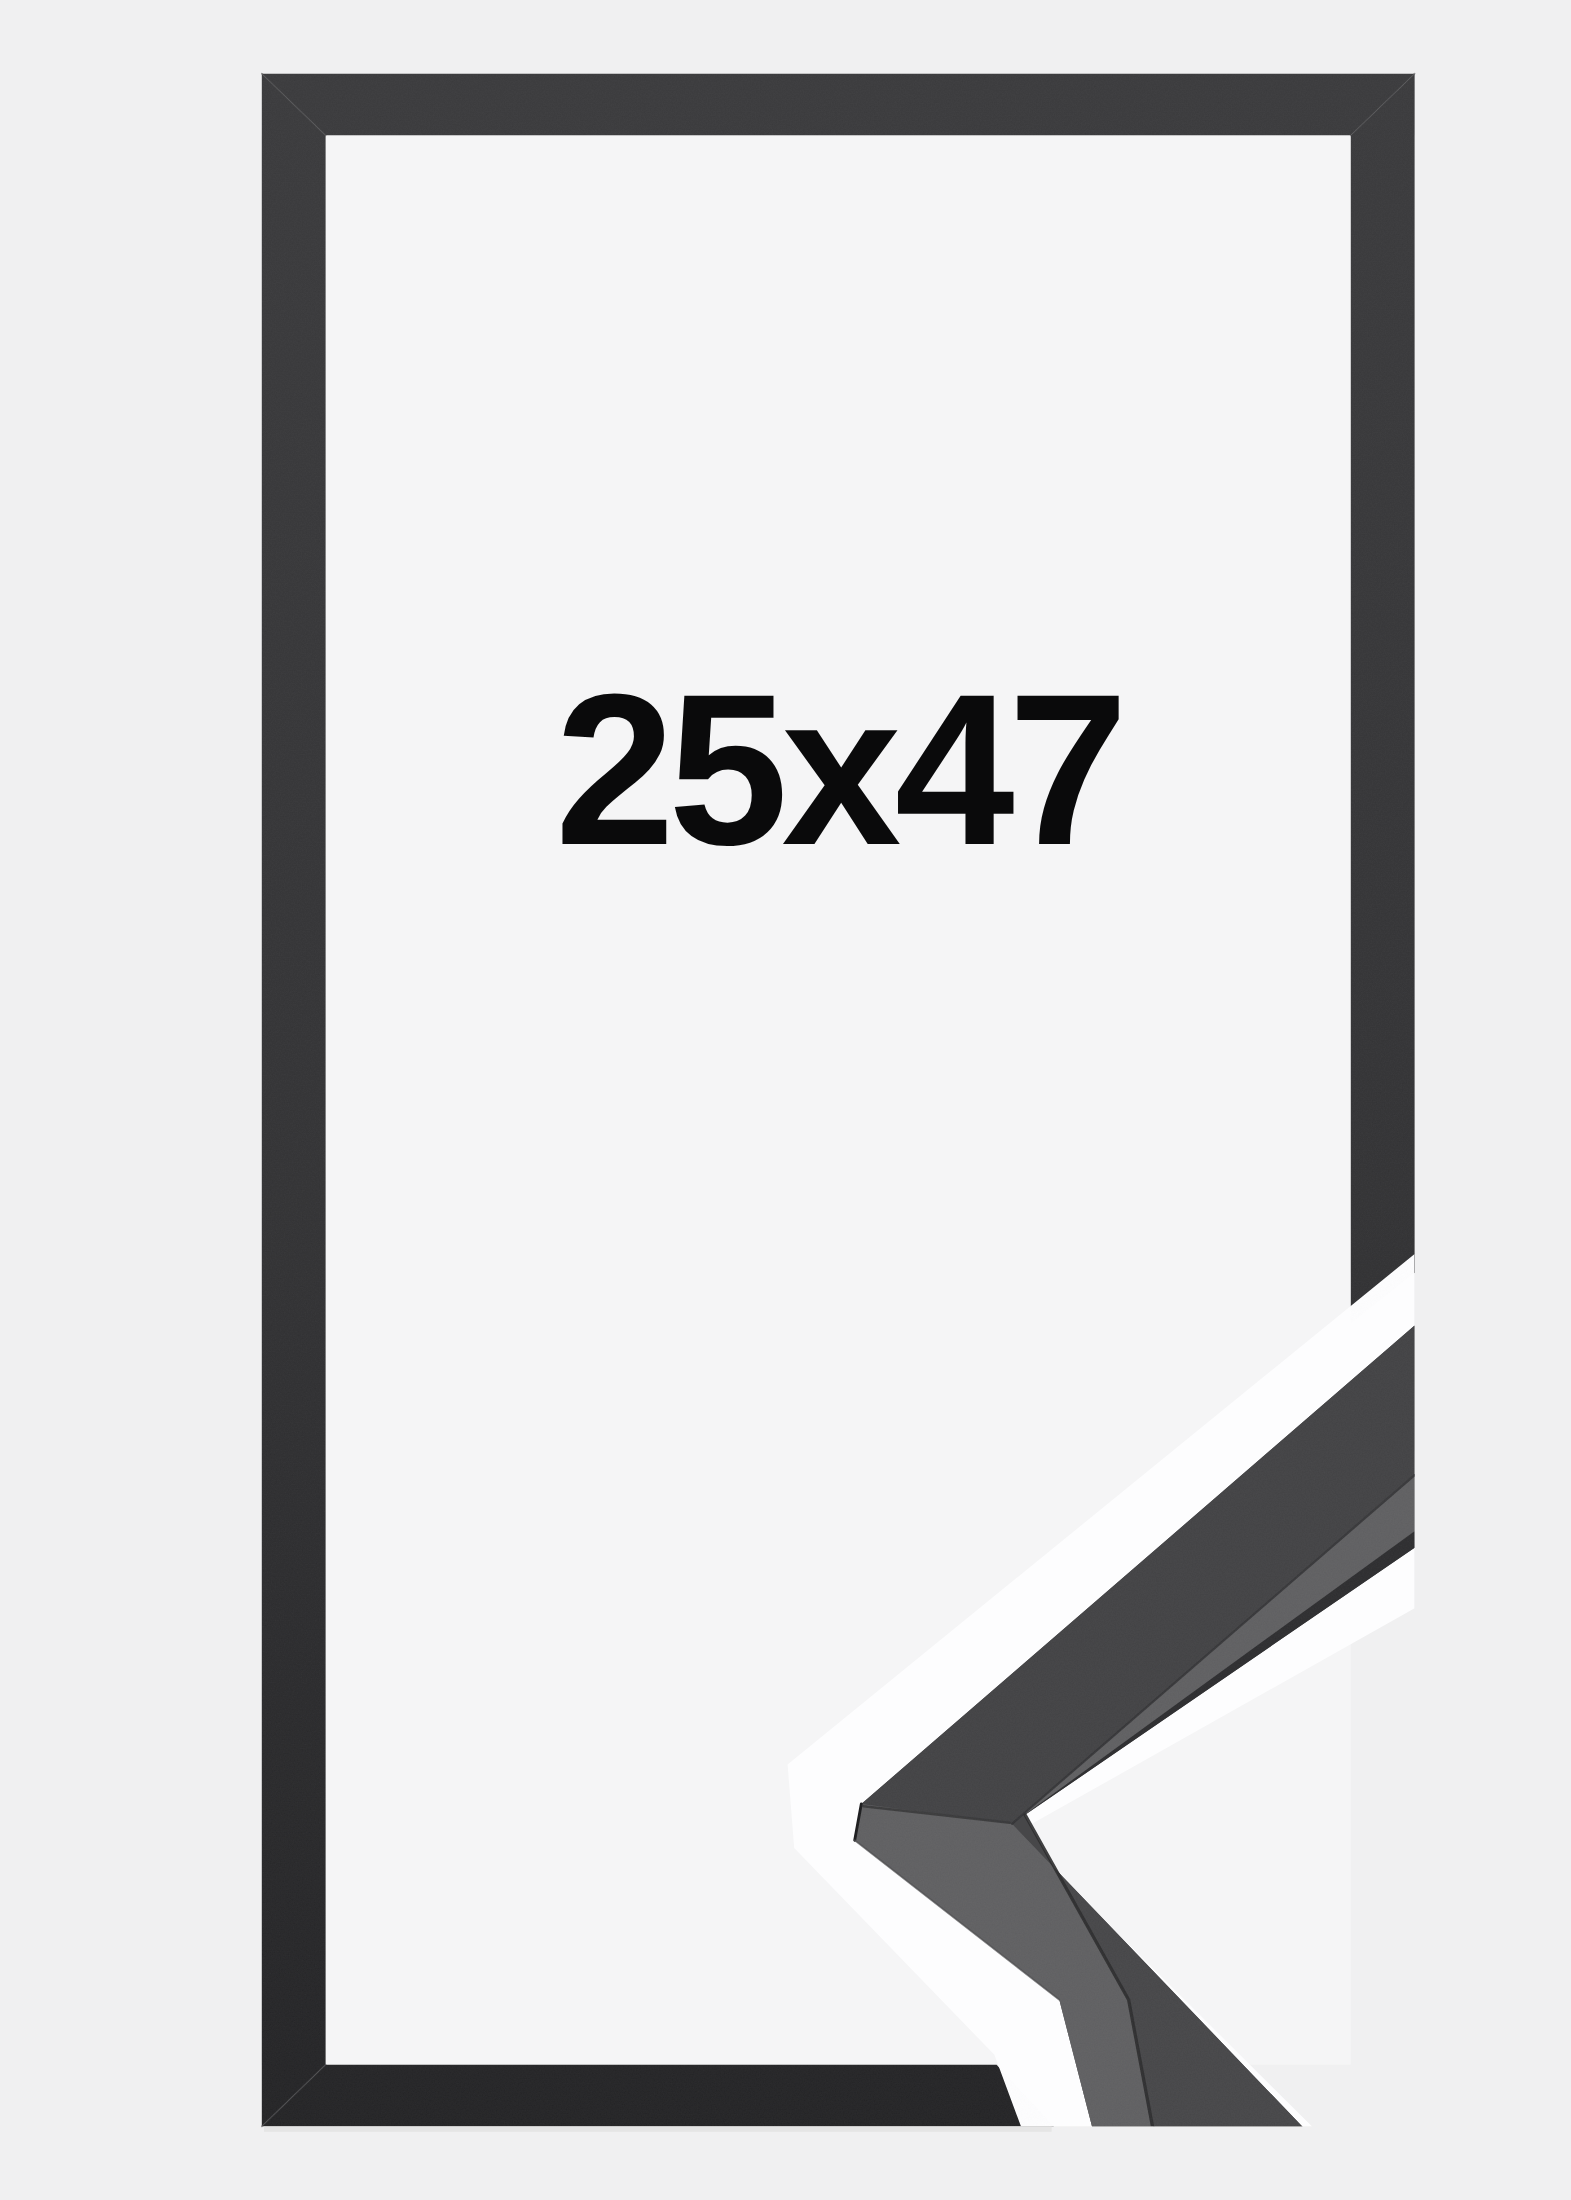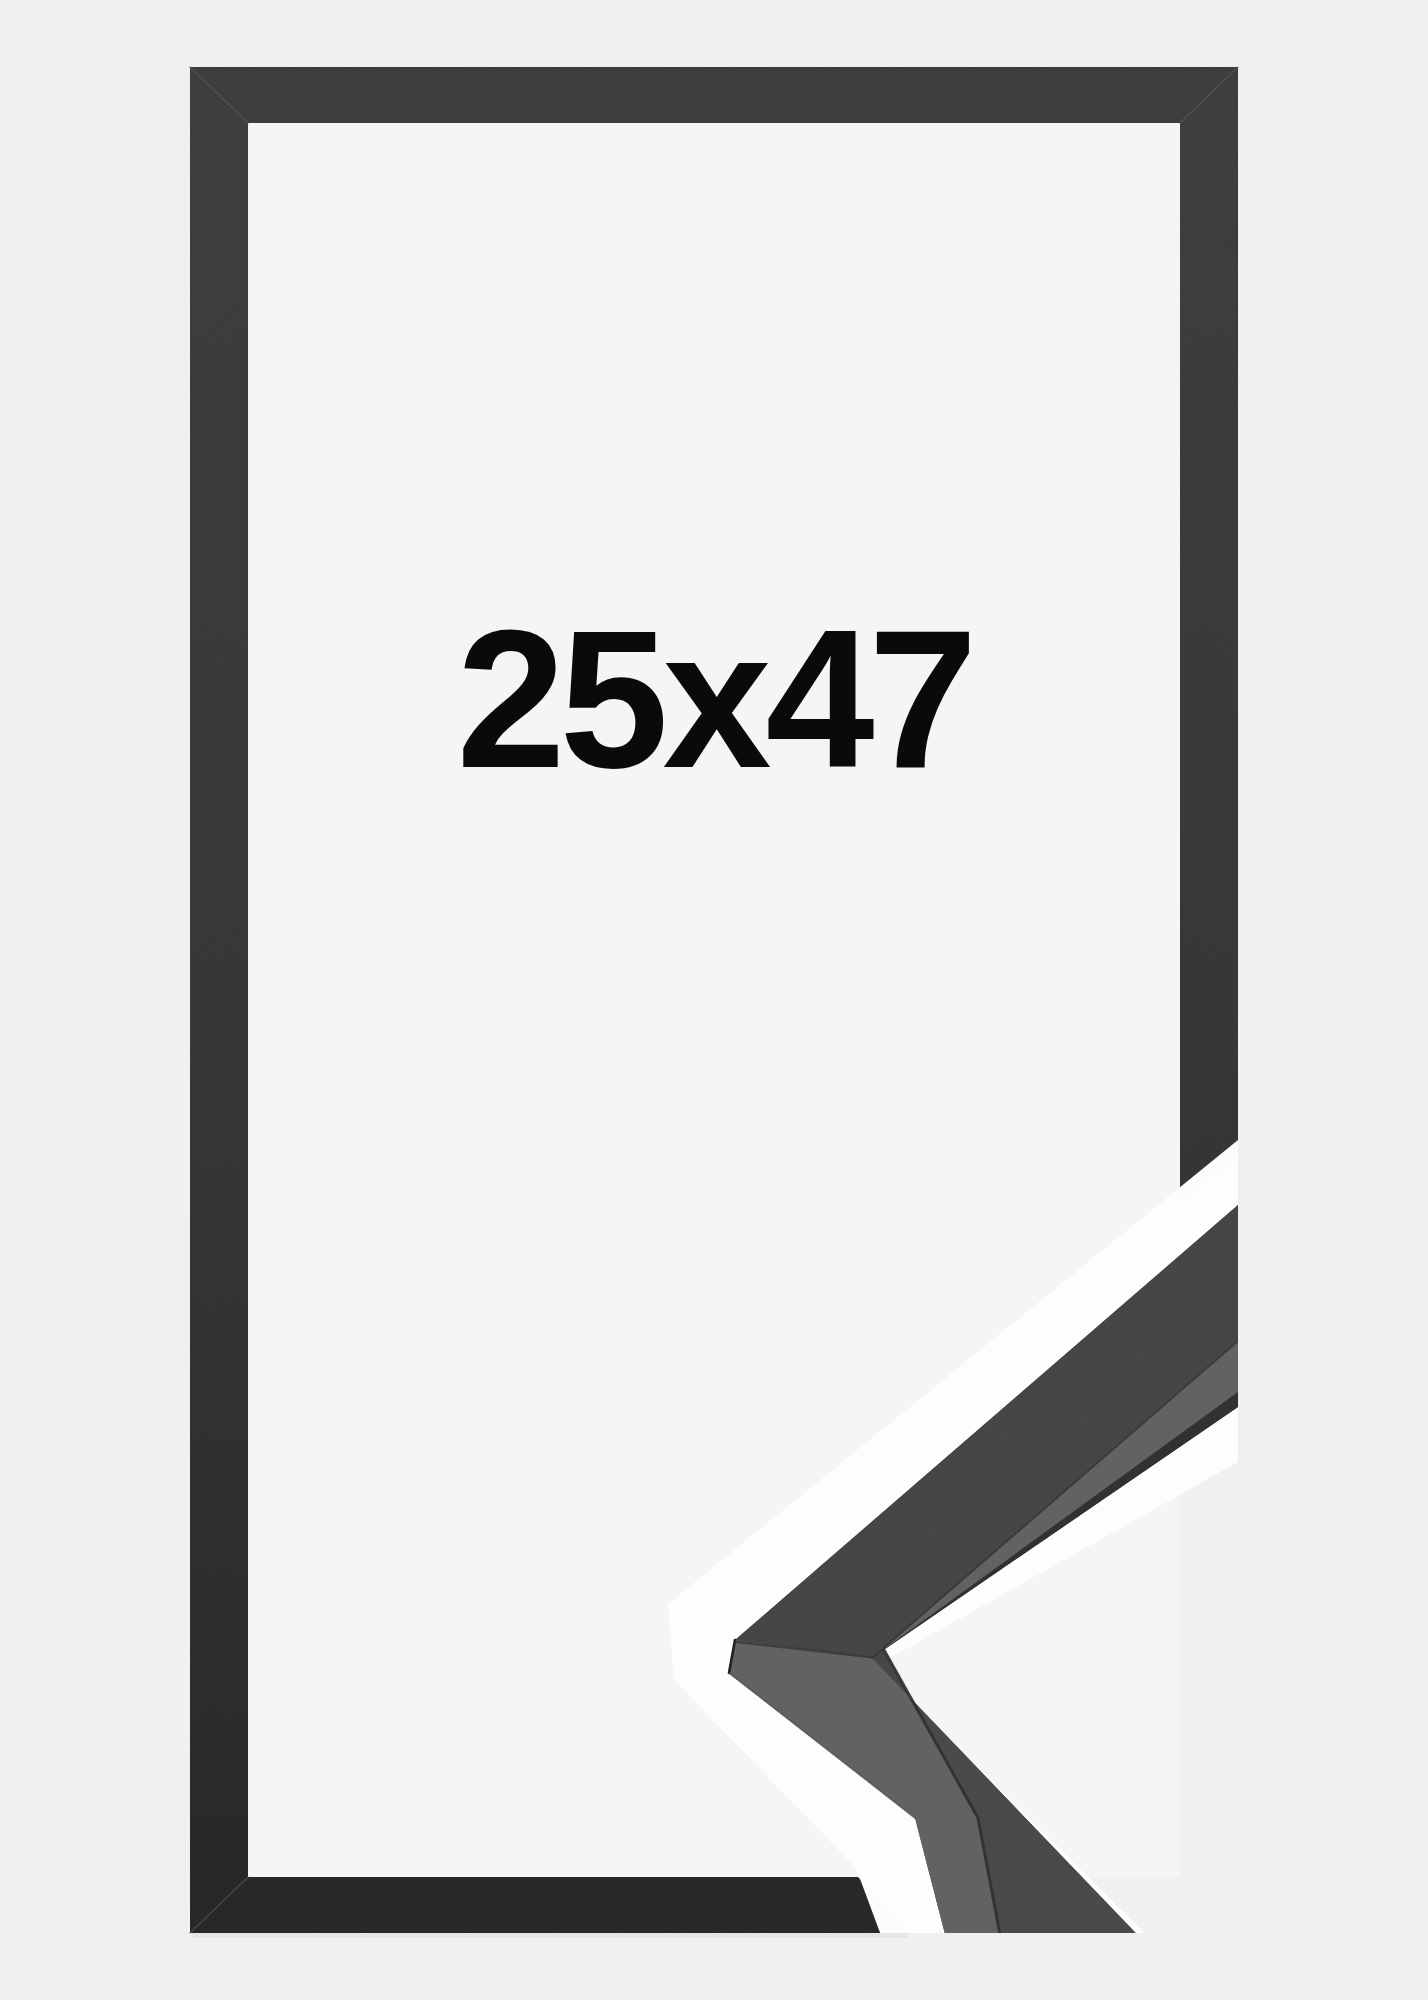--- a/index.html
+++ b/index.html
@@ -1,21 +1,21 @@
 <!DOCTYPE html>
 <html><head>
 <meta charset="utf-8">
 <style>
   html, body { margin: 0; padding: 0; }
   body {
     width: 1428px; height: 2000px; overflow: hidden;
     background: #f0f0f1;
     font-family: "Liberation Sans", sans-serif;
   }
-  .stage { width: 1284px; height: 2000px; position: relative; }
+  .stage { width: 1284px; height: 2000px; position: relative; margin-left: 48px; }
   svg { display: block; }
   .size-label-text {
     font-family: "Liberation Sans", "DejaVu Sans", sans-serif;
     font-weight: 700;
     font-size: 196px;
     letter-spacing: -6px;
   }
   .seam { fill: none; stroke-linecap: round; }
 </style>
 </head>

